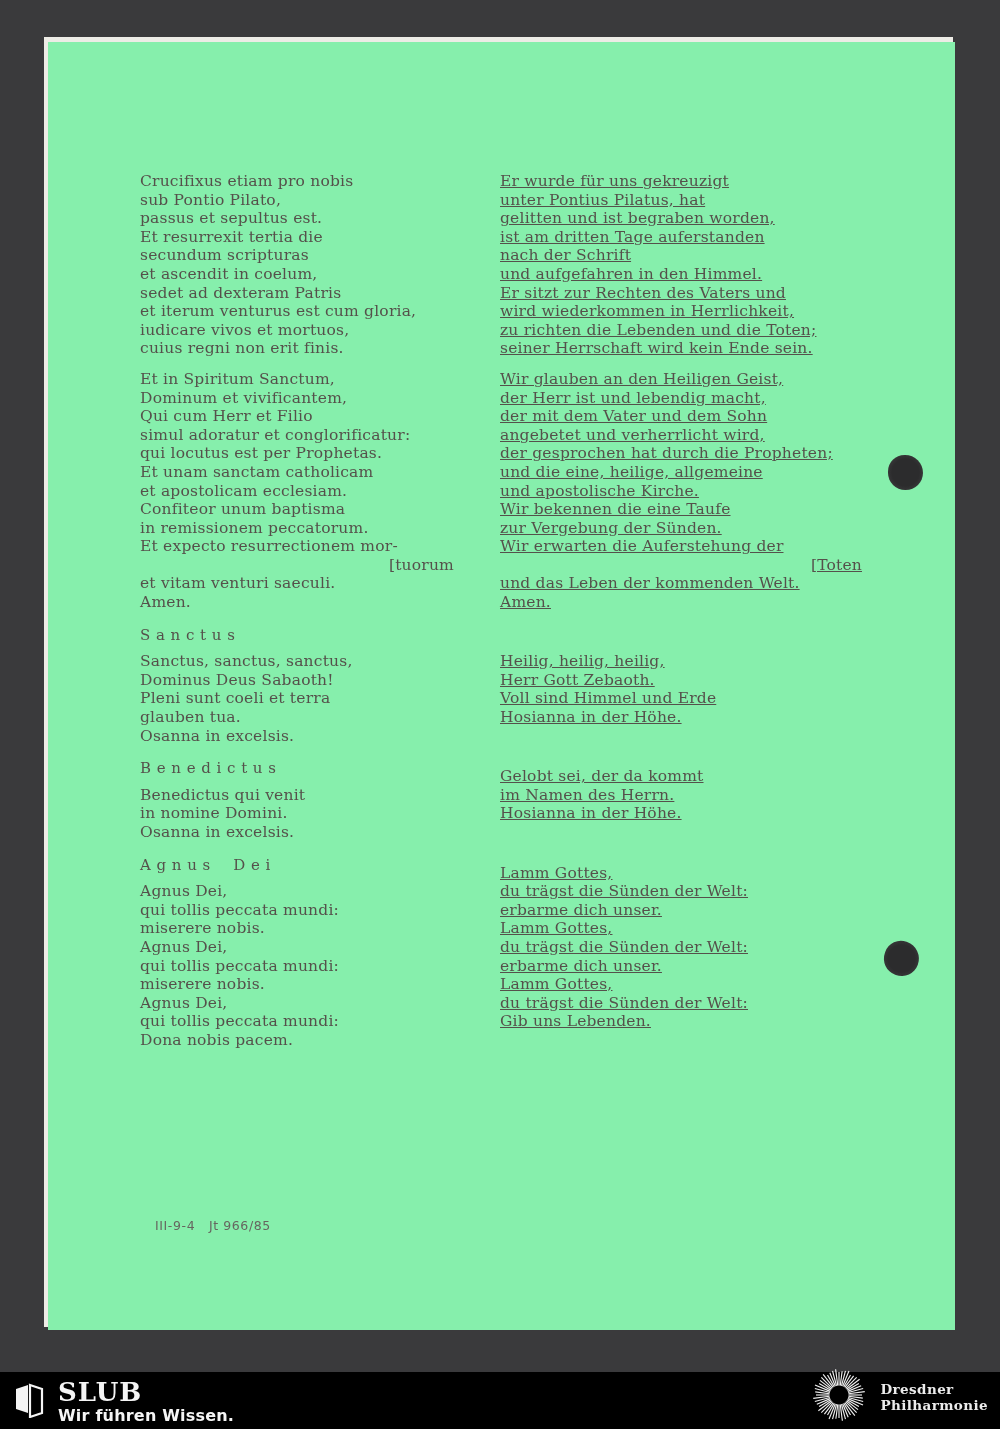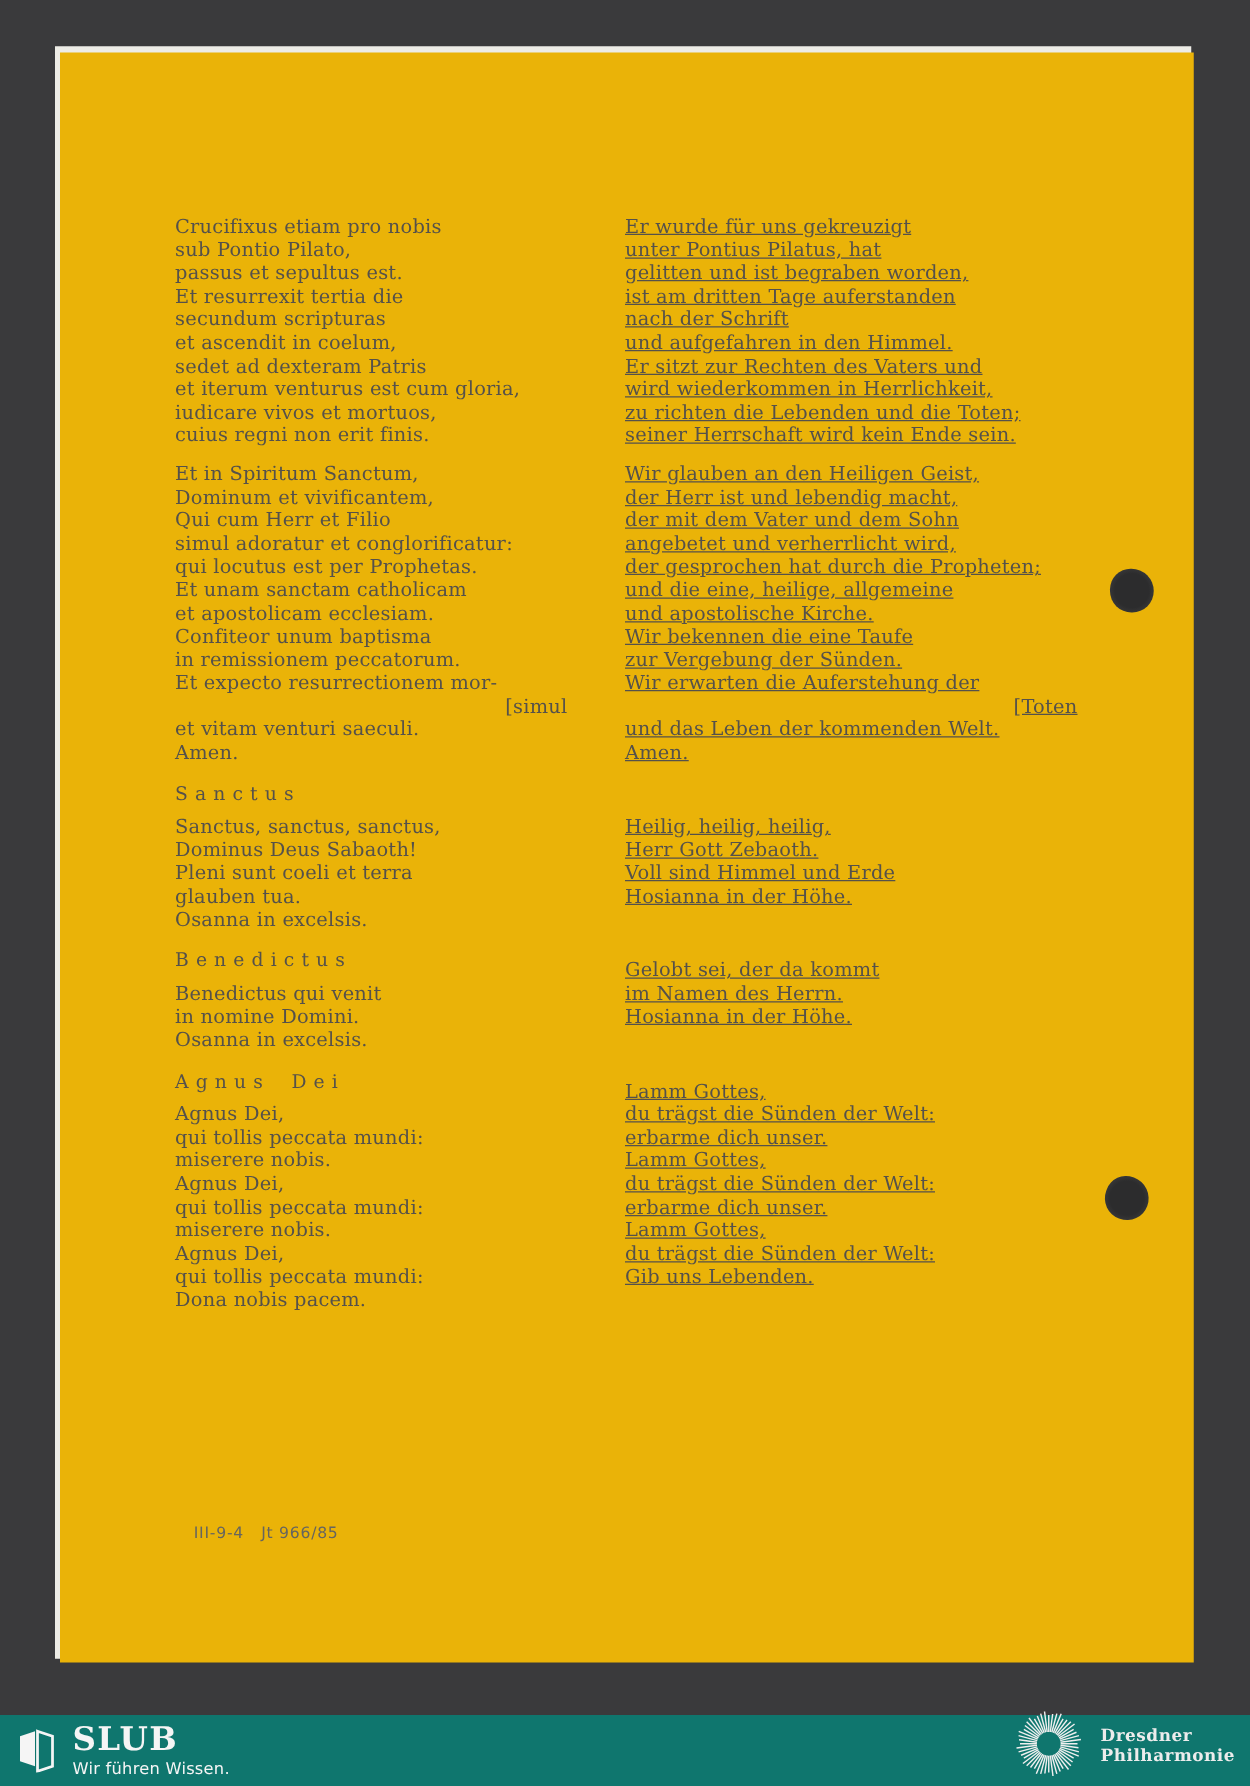--- a/index.html
+++ b/index.html
@@ -8,21 +8,21 @@
     background:#3a3a3c;
     font-family:"DejaVu Serif", serif;
   }
   .backdrop{position:absolute;inset:0;background:#3a3a3c;}
   .paper-under{
     position:absolute;left:44px;top:37px;width:909px;height:1290px;
     background:#edece6;
   }
   .paper{
     position:absolute;left:48px;top:42px;width:907px;height:1288px;
-    background:#eab308;
+    background:#86efac;
   }
   .col{position:absolute;top:130px;color:#55514b;font-size:15.5px;line-height:18.6px;letter-spacing:0.2px;}
   .col-latin{left:92px;width:318px;}
   .col-german{left:452px;width:366px;text-decoration:underline;}
   .heading{
     font-size:15px;line-height:18.6px;letter-spacing:0.38em;word-spacing:0.45em;
     margin:14px 0 8px 0;color:#55514b;
   }
   .heading.ghost{visibility:hidden;}
   .stanza{margin:0 0 12px 0;}
@@ -36,32 +36,32 @@
   .punch-hole{
     position:absolute;width:35px;height:35px;
     background:radial-gradient(circle at 50% 50%, #2c2c2d 55%, #3a3a3b 78%, rgba(58,58,59,0) 88%);
     border-radius:48% 52% 50% 50%;
   }
   .hole-1{left:840px;top:413px;}
   .hole-2{left:836px;top:899px;transform:rotate(20deg);}
   
   .footer{
     position:absolute;left:0;top:1372px;width:1000px;height:57px;
-    background:#0f766e;
+    background:#000000;
   }
   .slub{position:absolute;left:14px;top:6px;display:flex;align-items:flex-start;}
   .slub-icon{margin-top:4px;}
   .slub-text{margin-left:14px;color:#f5f5f5;}
   .slub-word{
     font-family:"DejaVu Serif", serif;font-weight:bold;
     font-size:26px;line-height:28px;letter-spacing:1px;
   }
   .slub-tagline{
-    font-family:"DejaVu Sans", sans-serif;font-weight:normal;
-    font-size:13px;line-height:15px;margin-top:2px;letter-spacing:0.2px;
+    font-family:"DejaVu Sans", sans-serif;font-weight:bold;
+    font-size:16px;line-height:15px;margin-top:2px;letter-spacing:0.2px;
   }
   .philh{position:absolute;right:12px;top:0;height:49px;display:flex;align-items:center;}
   .philh-icon{margin-right:14px;}
   .philh-text{
     color:#ececec;font-family:"DejaVu Serif", serif;
     font-size:13.5px;line-height:16px;letter-spacing:0.4px;font-weight:bold;
   }
 </style>
 </head>
 <body>
@@ -88,21 +88,21 @@
         <div class="line">Et in Spiritum Sanctum,</div>
         <div class="line">Dominum et vivificantem,</div>
         <div class="line">Qui cum Herr et Filio</div>
         <div class="line">simul adoratur et conglorificatur:</div>
         <div class="line">qui locutus est per Prophetas.</div>
         <div class="line">Et unam sanctam catholicam</div>
         <div class="line">et apostolicam ecclesiam.</div>
         <div class="line">Confiteor unum baptisma</div>
         <div class="line">in remissionem peccatorum.</div>
         <div class="line">Et expecto resurrectionem mor-</div>
-        <div class="line indent-right">[simul</div>
+        <div class="line indent-right">[tuorum</div>
         <div class="line">et vitam venturi saeculi.</div>
         <div class="line">Amen.</div>
       </div>
       <div class="heading">Sanctus</div>
       <div class="stanza">
         <div class="line">Sanctus, sanctus, sanctus,</div>
         <div class="line">Dominus Deus Sabaoth!</div>
         <div class="line">Pleni sunt coeli et terra</div>
         <div class="line">glauben tua.</div>
         <div class="line">Osanna in excelsis.</div>

